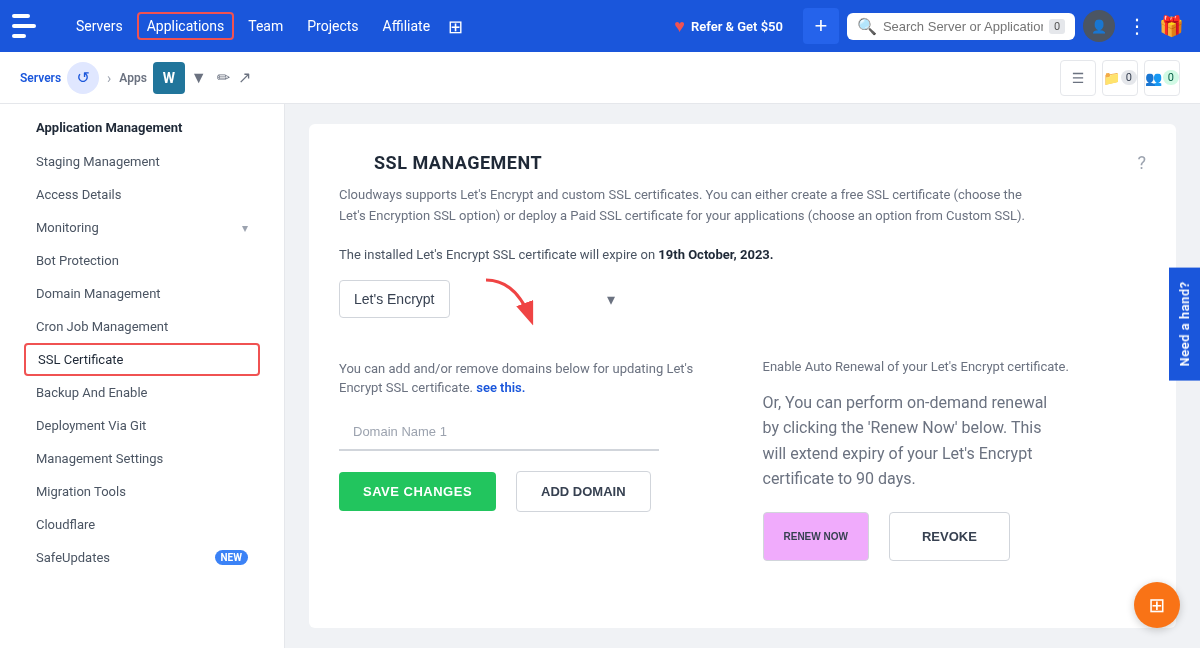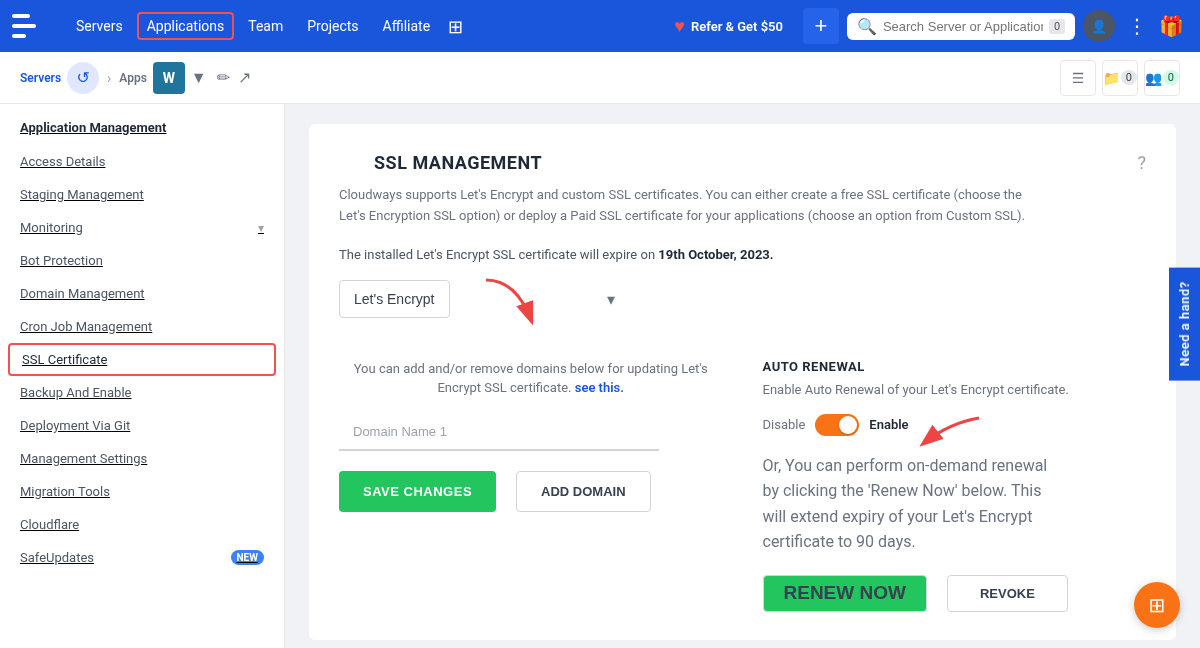--- a/index.html
+++ b/index.html
@@ -188,24 +188,23 @@
       display: flex;
       height: calc(648px - 52px - 52px);
       overflow: hidden;
     }
 
     
     .sidebar {
       width: 285px;
       background: #fff;
       border-right: 1px solid #e5e7eb;
-      padding: 16px 0;
+      padding: 16px 16px;
       overflow-y: auto;
       flex-shrink: 0;
-      text-decoration: underline;
     }
     .sidebar-heading {
       font-size: 13px;
       font-weight: 700;
       color: #1f2937;
       padding: 0 20px 10px 20px;
     }
     .sidebar-item {
       padding: 9px 20px;
       font-size: 13px;
@@ -305,21 +304,20 @@
       transform: translateY(-50%);
       pointer-events: none;
       color: #6b7280;
     }
 
     .ssl-note {
       font-size: 13px;
       color: #6b7280;
       margin-bottom: 16px;
       line-height: 1.5;
-      text-align: center;
     }
     .ssl-note a { color: #1a56db; text-decoration: none; font-weight: 600; }
 
     .domain-input {
       width: 100%;
       max-width: 320px;
       padding: 10px 14px;
       border: none;
       border-bottom: 2px solid #d1d5db;
       font-size: 13px;
@@ -401,25 +399,25 @@
 
     .on-demand-text {
       font-size: 16px;
       color: #6b7280;
       line-height: 1.6;
       margin-bottom: 20px;
       max-width: 300px;
     }
 
     .btn-renew {
-      background: #22c55e;
+      background: #f0abfc;
       color: #374151;
       border: 1px solid #d1d5db;
-      padding: 6px 20px;
-      font-size: 19px;
+      padding: 18px 20px;
+      font-size: 10px;
       font-weight: 600;
       border-radius: 4px;
       cursor: pointer;
       margin-right: 10px;
     }
     .btn-revoke {
       background: #fff;
       color: #374151;
       border: 1px solid #d1d5db;
       padding: 10px 32px;
@@ -530,24 +528,24 @@
     </div>
   </div>
 </div>
 
 <div class="main-layout">
 
   <aside class="sidebar">
     <div class="sidebar-heading">Application Management</div>
 
     <div class="sidebar-item">
+      <span>Staging Management</span>
+    </div>
+    <div class="sidebar-item">
       <span>Access Details</span>
-    </div>
-    <div class="sidebar-item">
-      <span>Staging Management</span>
     </div>
     <div class="sidebar-item">
       <span>Monitoring</span>
       <span class="sidebar-chevron">▾</span>
     </div>
     <div class="sidebar-item">
       <span>Bot Protection</span>
     </div>
     <div class="sidebar-item">
       <span>Domain Management</span>
@@ -608,48 +606,29 @@
           </defs>
         </svg>
       </div>
 
       <div class="ssl-layout">
         <div class="ssl-left">
           <p class="ssl-note">
             <span>You can add and/or remove domains below for updating Let's Encrypt SSL certificate.</span>&nbsp;<a href="#">see this.</a>
           </p>
           <input class="domain-input" type="text" placeholder="Domain Name 1" style="">
-          <div style="display:flex;gap:10px;flex-wrap:wrap;">
+          <div style="display:flex;align-items:center;gap:10px;flex-wrap:wrap;">
             <button class="btn-save">SAVE CHANGES</button>
             <button class="btn-add">ADD DOMAIN</button>
           </div>
         </div>
 
         <div class="ssl-right">
-          <div class="auto-renewal-title">AUTO RENEWAL</div>
           <p class="auto-renewal-desc">Enable Auto Renewal of your Let's Encrypt certificate.</p>
 
-          <div style="display:flex;align-items:center;gap:10px;">
-            <div class="toggle-row">
-              <span class="toggle-label">Disable</span>
-              <div class="toggle-track">
-                <div class="toggle-thumb"></div>
-              </div>
-              <span class="toggle-enable">Enable</span>
-            </div>
-
-            <svg width="70" height="40" viewBox="0 0 70 40" style="margin-top:0;margin-left:0;">
-              <path d="M60,5 Q30,10 5,30" stroke="#ef4444" stroke-width="3" fill="none" marker-end="url(#arrowhead2)"></path>
-              <defs>
-                <marker id="arrowhead2" markerWidth="8" markerHeight="6" refX="6" refY="3" orient="auto">
-                  <polygon points="0 0, 8 3, 0 6" fill="#ef4444"></polygon>
-                </marker>
-              </defs>
-            </svg>
-          </div>
 
           <p class="on-demand-text">Or, You can perform on-demand renewal by clicking the 'Renew Now' below. This will extend expiry of your Let's Encrypt certificate to 90 days.</p>
 
           <div style="display:flex;gap:10px;">
             <button class="btn-renew">RENEW NOW</button>
             <button class="btn-revoke">REVOKE</button>
           </div>
         </div>
       </div>
 

